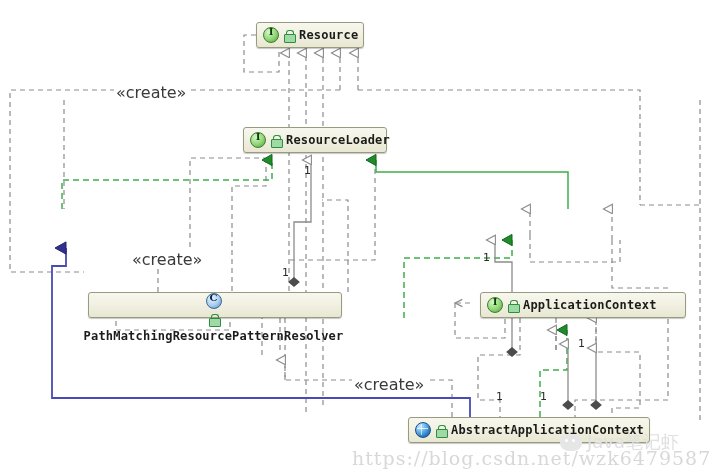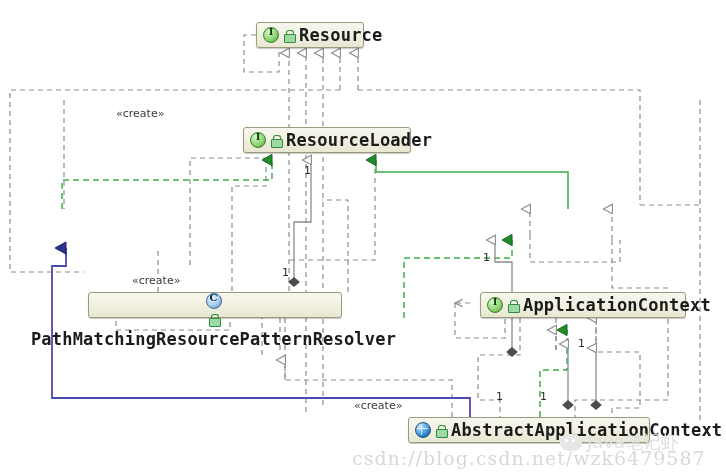--- a/index.html
+++ b/index.html
@@ -8,21 +8,21 @@
   #stage{position:relative;width:726px;height:476px;background:#fff;}
   svg#wires{position:absolute;left:0;top:0;width:726px;height:476px;}
 
   .node{position:absolute;display:flex;align-items:center;gap:5px;
         height:26px;padding:0 9px 0 6px;box-sizing:border-box;
         border:1px solid #9a9a7e;border-radius:3px;
         background:linear-gradient(to bottom,#f7f7ef 0%,#f2f1e2 45%,#e8e7d2 100%);
         box-shadow:0 1px 1px rgba(0,0,0,.22);
         white-space:nowrap;}
   .node .label{font-family:"DejaVu Sans Mono","Liberation Mono",monospace;
-        font-size:17px;font-weight:bold;color:#1b1b1b;letter-spacing:.2px;}
+        font-size:12px;font-weight:bold;color:#1b1b1b;letter-spacing:.2px;}
 
   
   .ico{width:14px;height:14px;flex:0 0 14px;position:relative;display:inline-block;}
   .ico.iface{border-radius:50%;
         background:radial-gradient(circle at 35% 30%,#d9f5cd 0%,#8fd675 55%,#4e9a38 100%);
         border:1px solid #3f7f2c;}
   .ico.iface::after{content:"I";position:absolute;left:0;right:0;top:-2px;
         text-align:center;font-size:10px;font-weight:bold;color:#0c3d06;
         font-family:"DejaVu Serif",serif;}
   .ico.cls{border-radius:50%;
@@ -41,22 +41,22 @@
 
   
   .lock{width:10px;height:11px;flex:0 0 10px;position:relative;}
   .lock::before{content:"";position:absolute;left:2px;top:0;width:6px;height:5px;
         border:1.5px solid #2f8d3f;border-bottom:none;border-radius:3px 3px 0 0;}
   .lock::after{content:"";position:absolute;left:0;top:4px;width:10px;height:7px;
         background:#9fd9a5;border:1px solid #2f8d3f;border-radius:1px;}
 
   .mult{position:absolute;font-family:"DejaVu Sans",sans-serif;font-size:11px;
         color:#2b2b2b;}
-  .stereo{position:absolute;font-family:"DejaVu Sans",sans-serif;font-size:11px;
-        color:#3a3a3a;background:#fff;padding:0 2px;margin-top:24px;}
+  .stereo{position:absolute;font-family:"DejaVu Sans",sans-serif;font-size:16px;
+        color:#3a3a3a;background:#fff;padding:0 2px;}
 
   .wm-url{position:absolute;left:352px;top:447px;font-size:19px;color:#d8d8d8;
         font-family:"DejaVu Serif","Liberation Serif",serif;letter-spacing:1px;
         white-space:nowrap;}
   .wm-brand{position:absolute;left:560px;top:430px;display:flex;align-items:center;
         gap:5px;color:#e2e2e2;white-space:nowrap;justify-content:flex-end;}
   .wm-brand .wx{width:22px;height:17px;border-radius:9px/8px;background:#e6e6e6;
         position:relative;}
   .wm-brand .wx::before,.wm-brand .wx::after{content:"";position:absolute;top:5px;
         width:3px;height:3px;border-radius:50%;background:#fff;}
@@ -154,21 +154,21 @@
       <path d="M470,417 L470,398 L52,398 L52,266 L66,266 L66,248" marker-end="url(#blueTri)"></path>
     </g>
   </svg>
 
   <div class="node" style="left:256px;top:22px;width:108px;">
     <span class="ico iface"></span>
     <span class="lock"></span>
     <span class="label">Resource</span>
   </div>
 
-  <div class="node" style="left:243px;top:127px;width:168px;">
+  <div class="node" style="left:243px;top:127px;width:144px;">
     <span class="ico iface"></span>
     <span class="lock"></span>
     <span class="label">ResourceLoader</span>
   </div>
 
 
 
   <div class="node" style="left:88px;top:292px;width:254px;flex-direction:column;">
     <span class="ico cls"></span>
     <span class="lock"></span>
@@ -191,19 +191,19 @@
   <div class="stereo" style="left:130px;top:250px;">«create»</div>
   <div class="stereo" style="left:352px;top:375px;">«create»</div>
 
   <div class="mult" style="left:304px;top:164px;">1</div>
   <div class="mult" style="left:282px;top:266px;">1</div>
   <div class="mult" style="left:483px;top:251px;">1</div>
   <div class="mult" style="left:578px;top:337px;">1</div>
   <div class="mult" style="left:496px;top:390px;">1</div>
   <div class="mult" style="left:540px;top:390px;">1</div>
 
-  <div class="wm-url">csdn://blog.csdn.net/wzk6479587</div>
+  <div class="wm-url">https://blog.csdn.net/wzk6479587</div>
   <div class="wm-brand">
     <span class="wx"></span>
     <span class="txt">Java笔记虾</span>
   </div>
 
 </div>
 
 </body></html>

